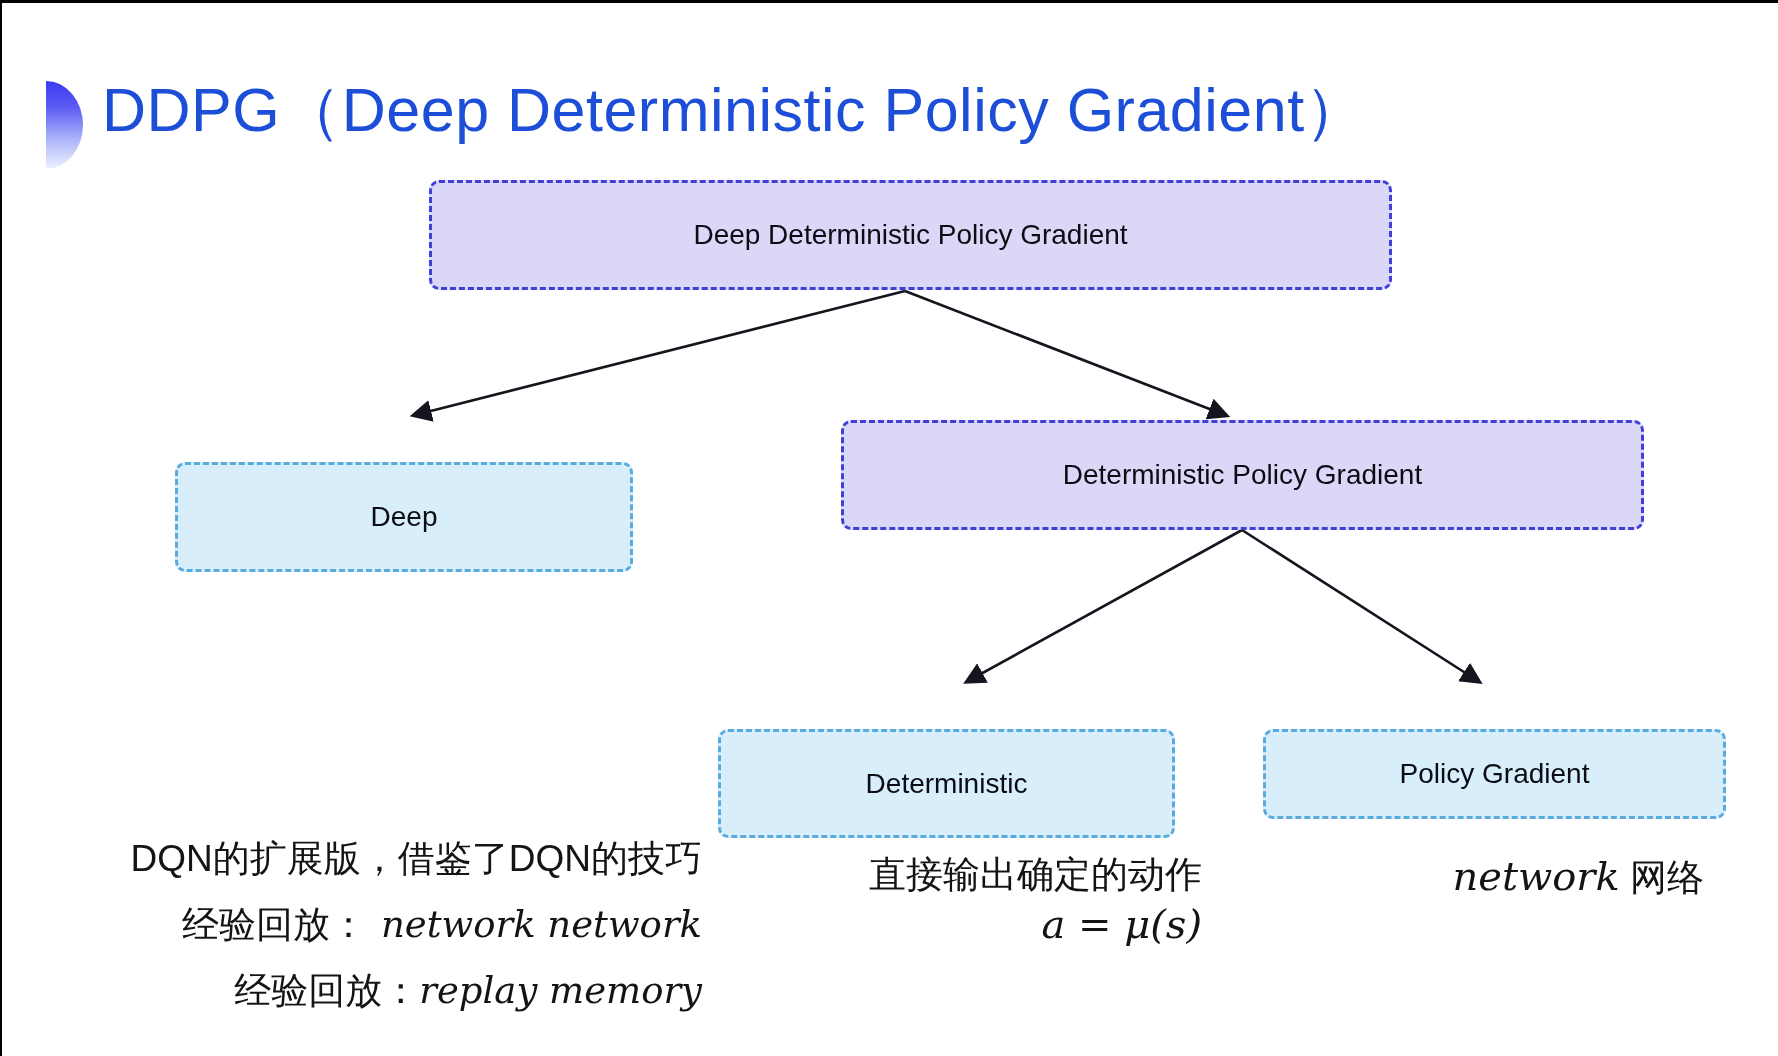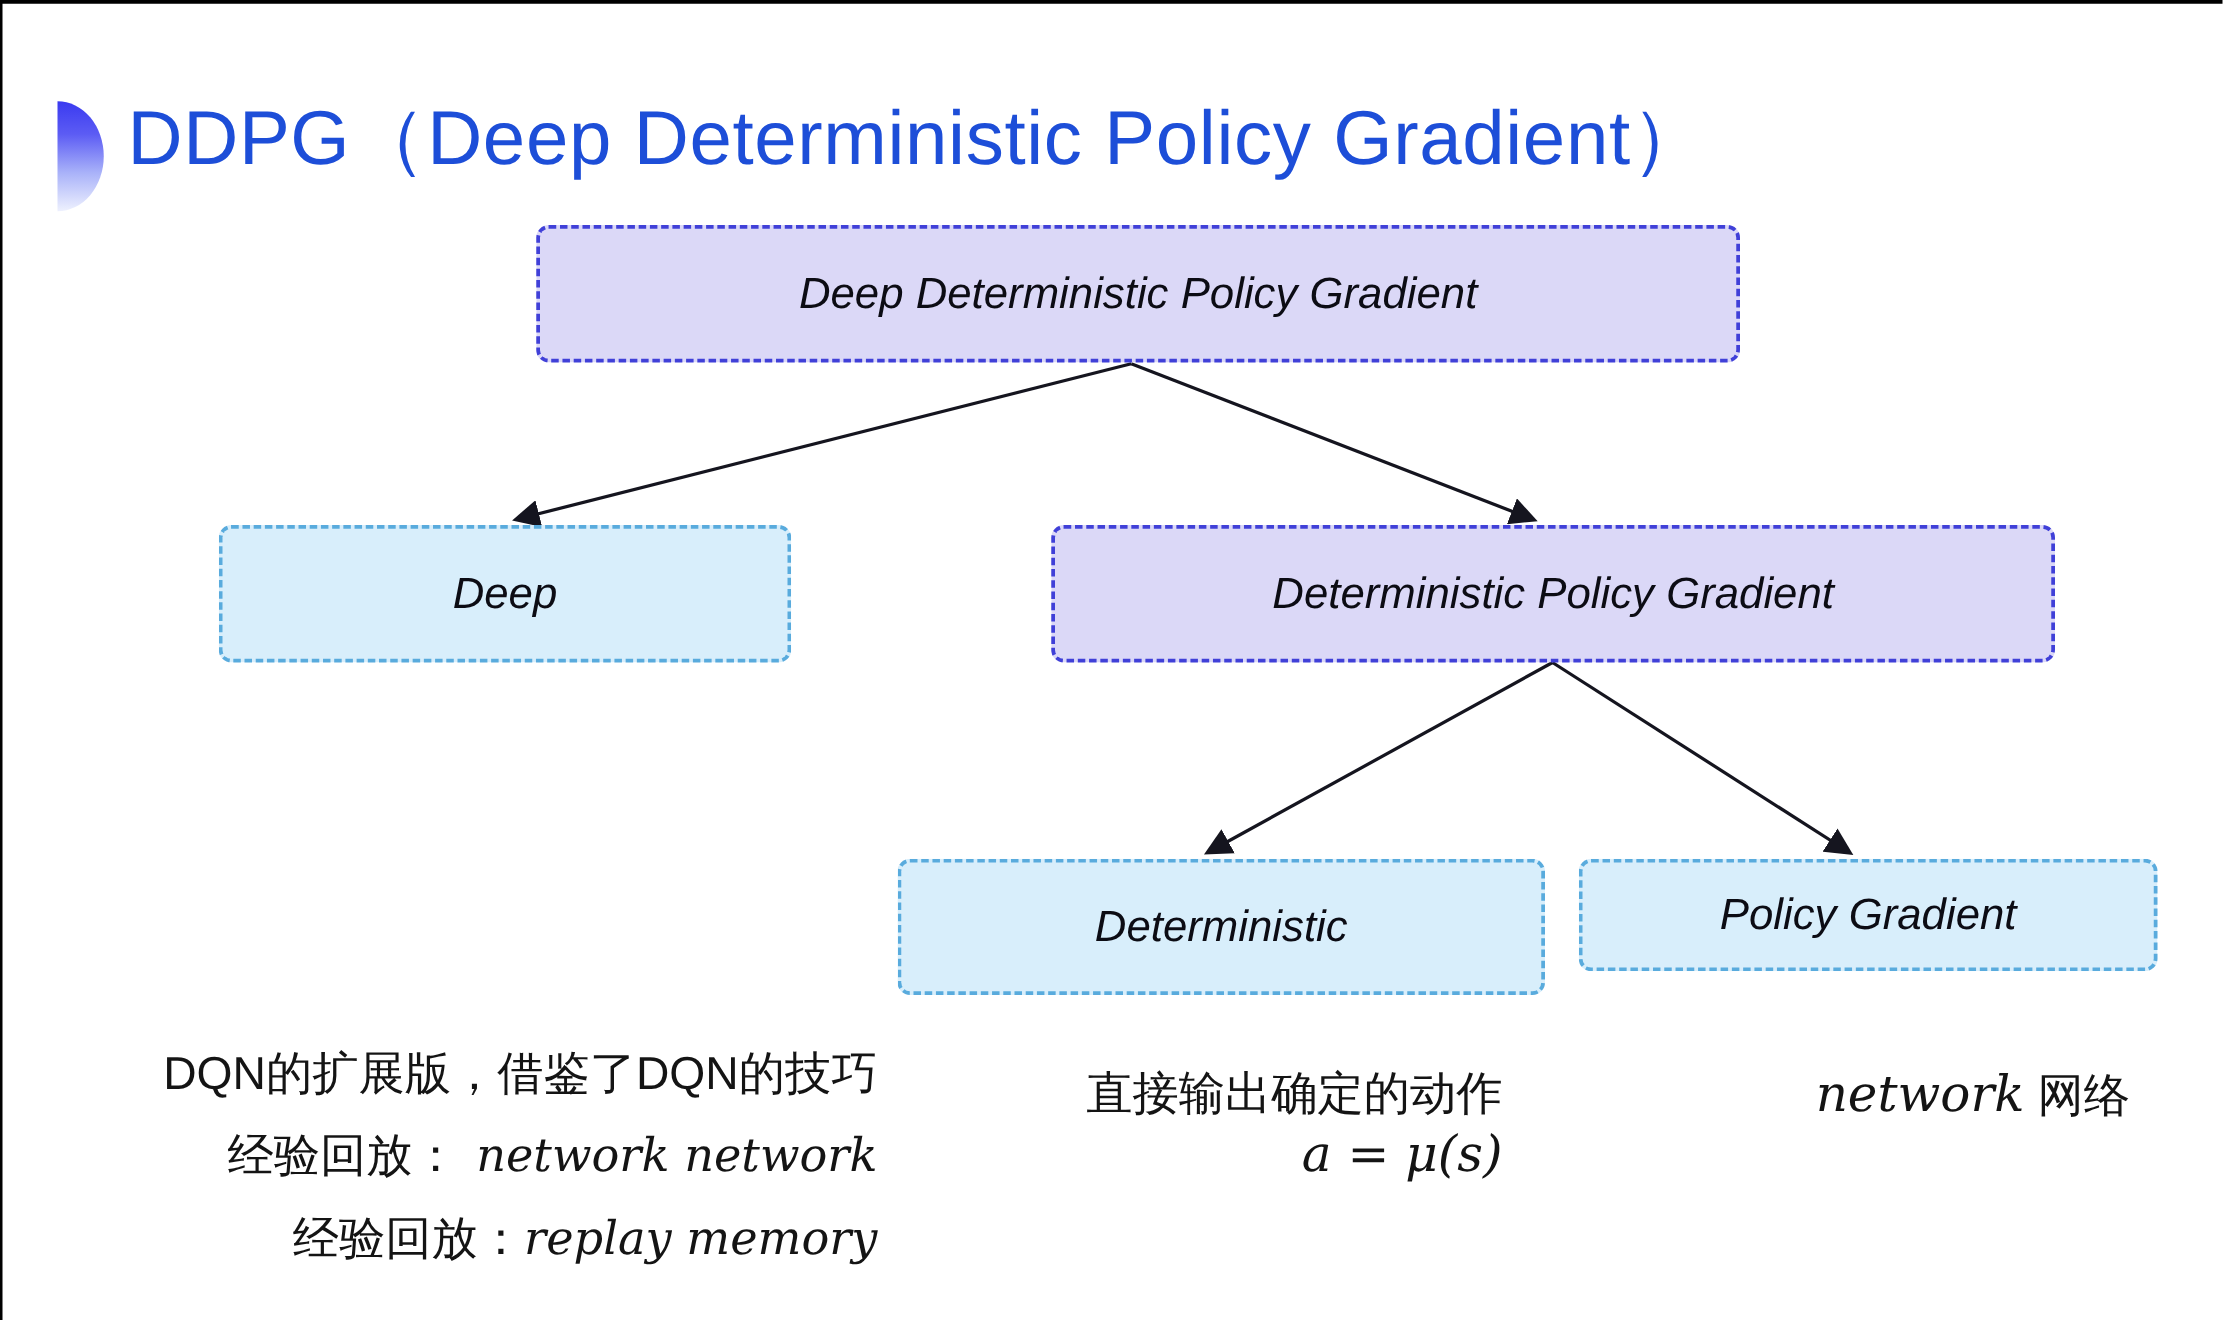--- a/index.html
+++ b/index.html
@@ -27,29 +27,28 @@
     letter-spacing:0.5px;white-space:nowrap;
   }
 
   
   .node{
     position:absolute;box-sizing:border-box;
     border:3px dashed var(--purple-border);
     background:var(--purple-fill);
     border-radius:10px;
     display:flex;align-items:center;justify-content:center;
-    font-size:35px;color:#0c0c14;
+    font-size:28px;color:#0c0c14;
     white-space:nowrap;
-    font-style:italic;
   }
-  .node.cyan{border-color:var(--cyan-border);background:var(--cyan-fill);}
+  .node.cyan{border-color:var(--cyan-border);background:var(--cyan-fill);margin-top:42px;}
   #node-root{left:427px;top:177px;width:963px;height:110px;}
   #node-deep{left:173px;top:417px;width:458px;height:110px;}
   #node-dpg{left:839px;top:417px;width:803px;height:110px;text-align:center;}
-  #node-deterministic{left:716px;top:684px;width:518px;height:109px;}
+  #node-deterministic{left:716px;top:684px;width:457px;height:109px;}
   #node-policy-gradient{left:1261px;top:684px;width:463px;height:90px;}
 
   
   svg.arrows{position:absolute;left:0;top:0;width:1778px;height:1056px;pointer-events:none;}
   svg.arrows line{stroke:var(--arrow);stroke-width:2.6;}
   svg.arrows .head{fill:var(--arrow);}
 
   
   .note{position:absolute;text-align:right;color:#141414;}
   .note .cjk{font-size:37px;line-height:66px;white-space:nowrap;}

